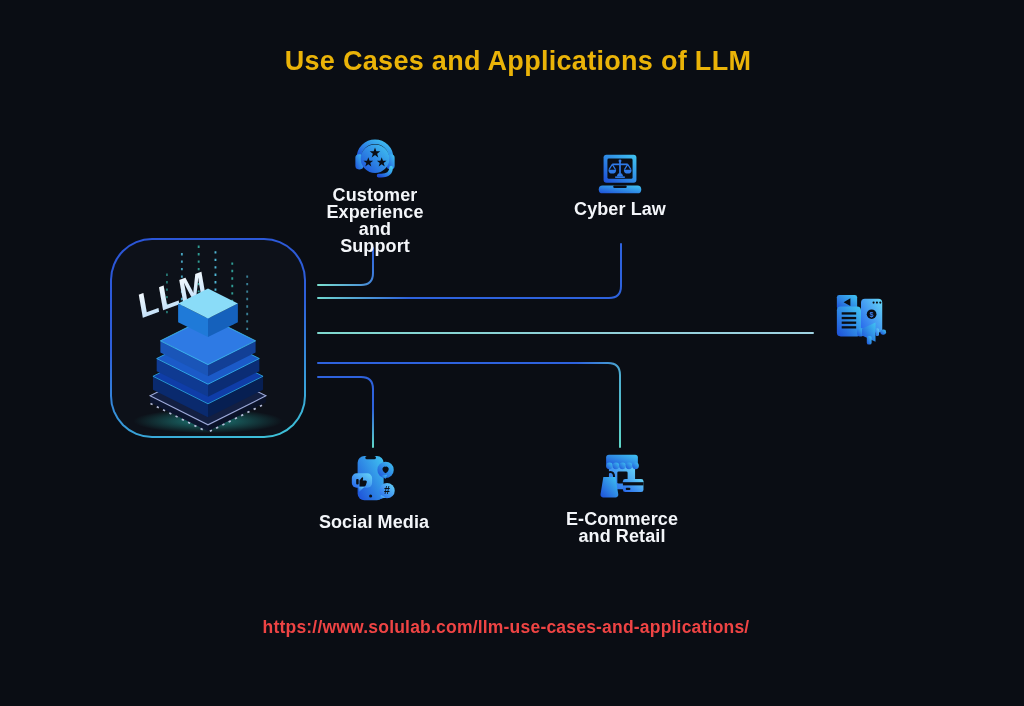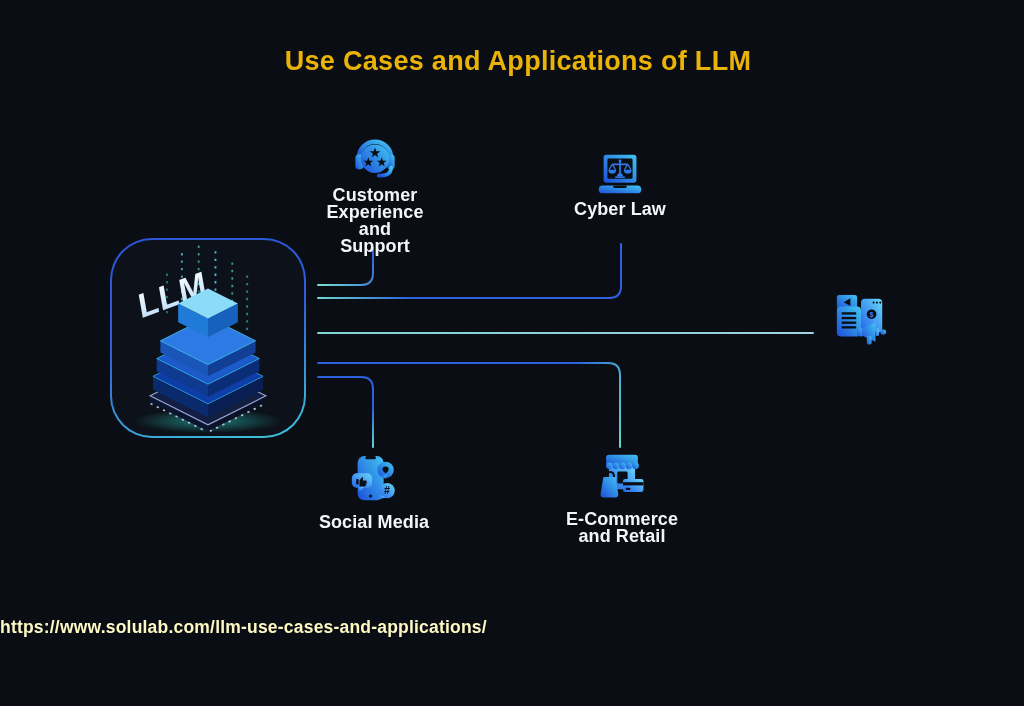--- a/index.html
+++ b/index.html
@@ -6,22 +6,22 @@
   .canvas{
     position:relative;width:1024px;height:706px;overflow:hidden;
     background:#0a0d14;
     font-family:"Liberation Sans", sans-serif;
   }
   .title{
     position:absolute;left:0;top:40px;width:1024px;text-align:center;
     color:#eab308;font-size:27px;font-weight:bold;letter-spacing:.3px;margin:6px;
   }
   .source-url{
-    position:absolute;left:0;top:617px;width:1012px;
-    color:#fef9c3;font-size:17.5px;font-weight:bold;letter-spacing:.2px;
+    position:absolute;left:0;top:617px;width:1012px;text-align:center;
+    color:#ef4444;font-size:17.5px;font-weight:bold;letter-spacing:.2px;
   }
   .llm-box{
     position:absolute;left:110px;top:238px;width:196px;height:200px;
     border-radius:42px;padding:2px;box-sizing:border-box;
     background:linear-gradient(165deg,#2b55d8 0%,#2e5fd9 45%,#3fc8d8 100%);
   }
   .llm-box-inner{
     width:100%;height:100%;border-radius:40px;background:#0d1119;overflow:hidden;
     display:flex;align-items:center;justify-content:center;
   }

